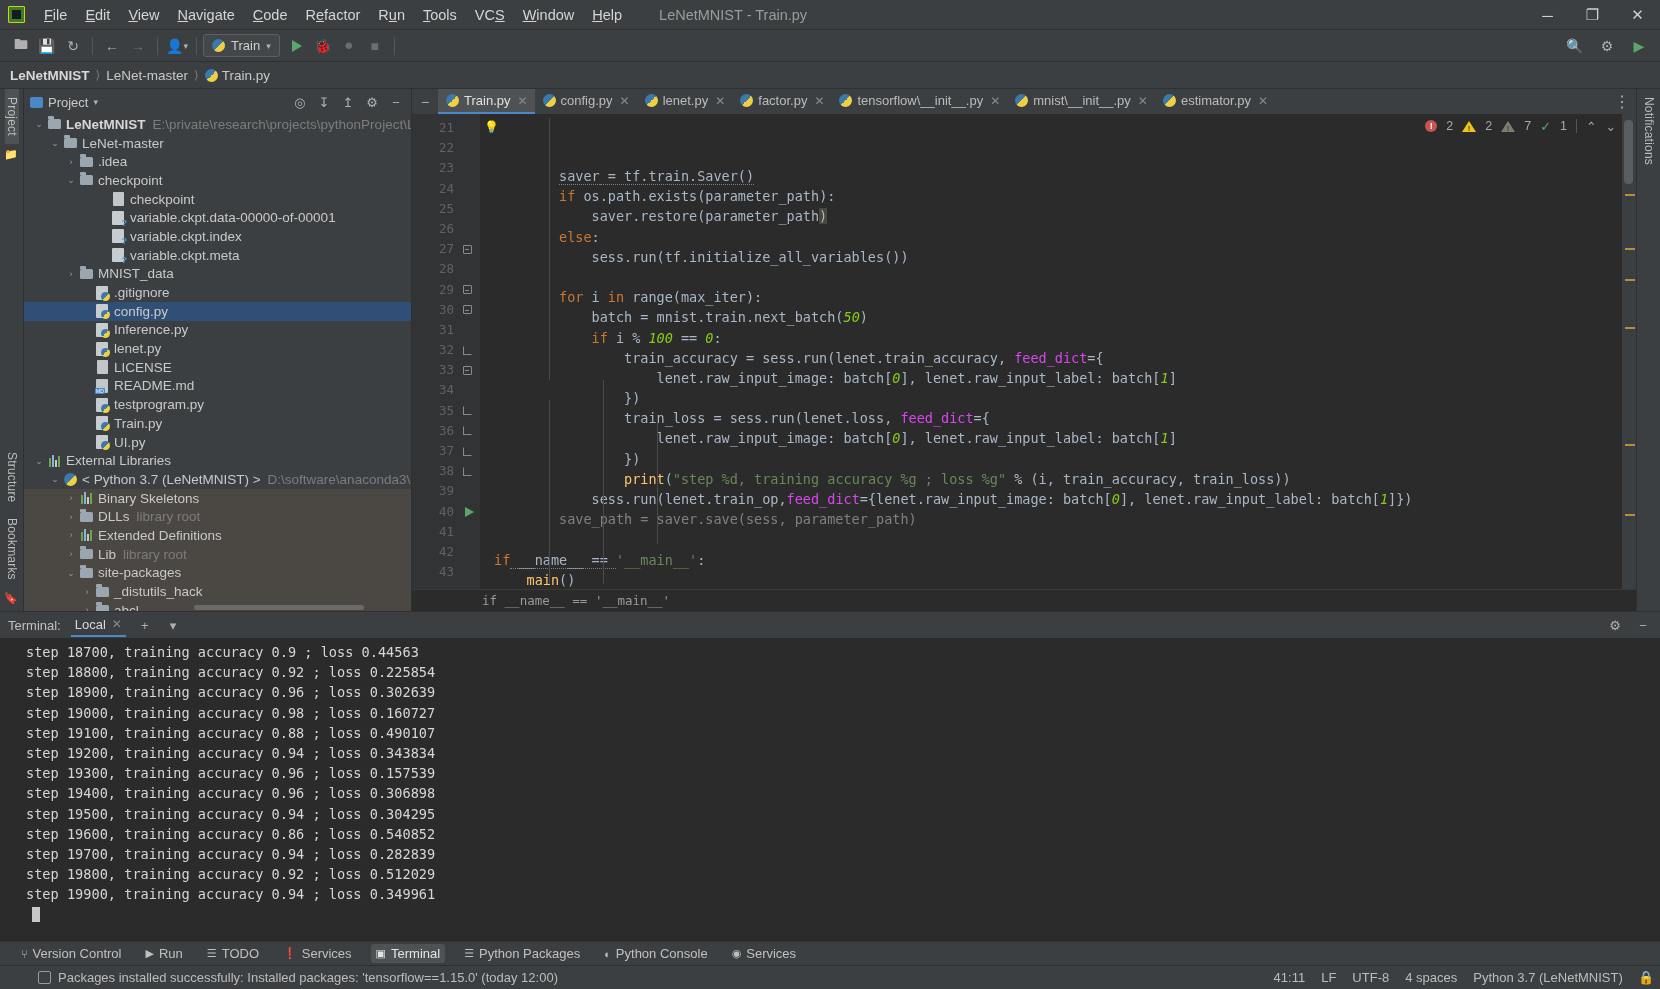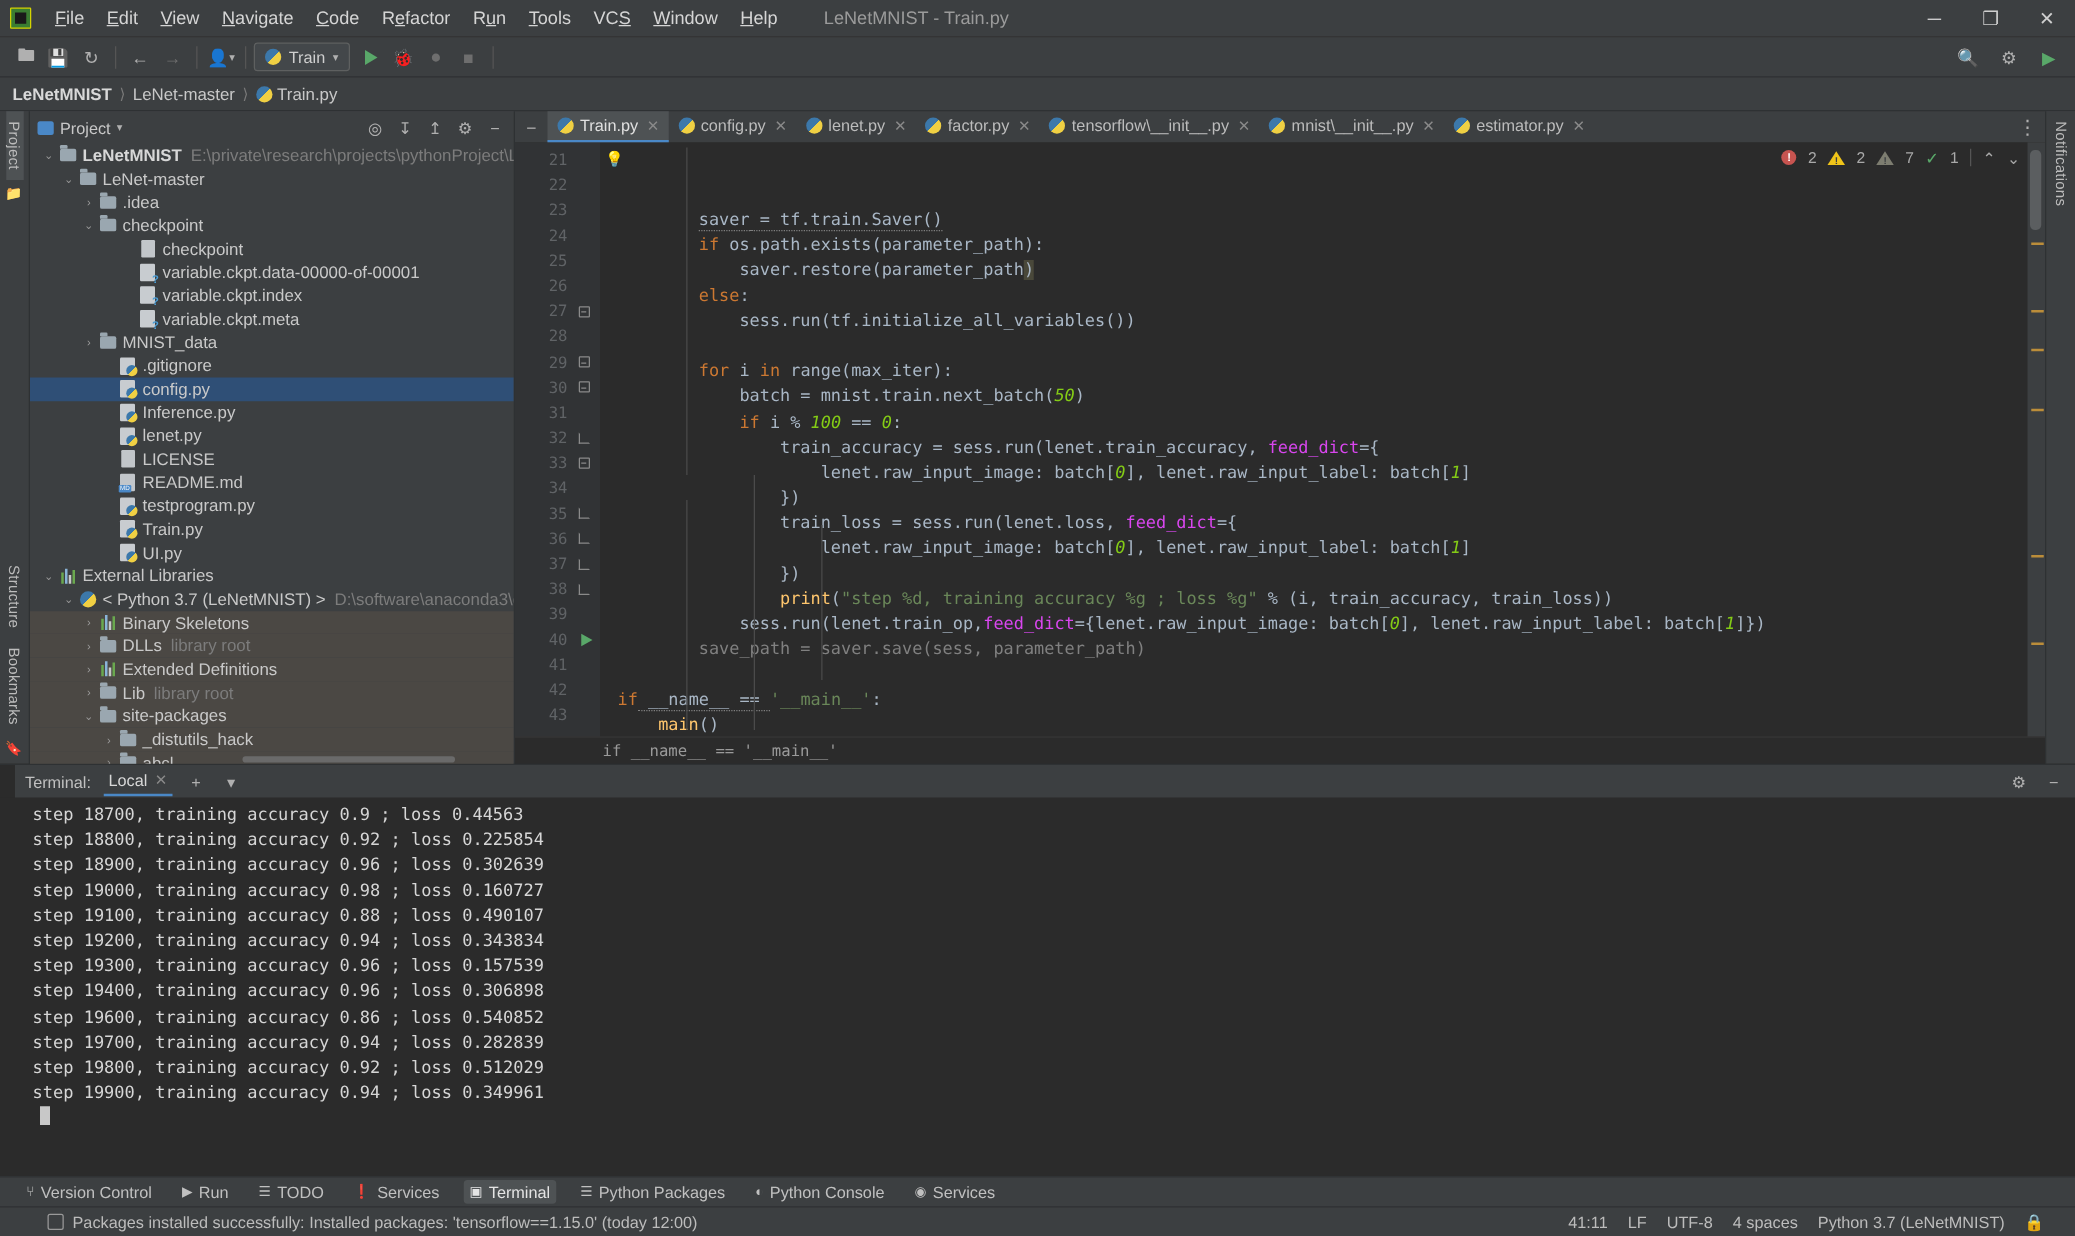--- a/index.html
+++ b/index.html
@@ -233,21 +233,21 @@
            display:flex; flex-direction:column; align-items:center; }
   .rrail .rail-label { writing-mode: vertical-rl; }
 
   
   .terminal-panel {
     height: 330px; flex: 0 0 330px; display: flex; flex-direction: column; background:#2b2b2b;
     border-top: 1px solid #2e3133;
   }
   .term-head {
     height: 26px; flex:0 0 26px; background:#3c3f41; display:flex; align-items:center; gap: 10px;
-    padding: 0 8px; font-size: 13px; color:#c0c0c0; position:relative;margin-left:12px;
+    padding: 0 8px; font-size: 13px; color:#c0c0c0; position:relative;
   }
   .term-tab { display:flex; align-items:center; gap:6px; padding: 3px 4px; border-bottom:2px solid #4a88c7; color:#d8d8d8; }
   .term-tab .x { color:#8a8a8a; font-size:12px; }
   .term-head .spacer { flex:1 1 auto; }
   .term-out {
     flex: 1 1 auto; background:#2b2b2b; font-family:"DejaVu Sans Mono", monospace;
     font-size: 13.6px; line-height: 20.2px; color:#d6d6d6; padding: 4px 0 0 26px; overflow:hidden;
   }
   .term-line { white-space: pre; }
   .term-cursor { display:inline-block; width:8px; height:15px; background:#c8c8c8; vertical-align:-2px; margin-left:6px; }
@@ -258,21 +258,21 @@
     gap: 14px; padding: 0 16px; font-size: 13px; color:#c0c0c0; border-top:1px solid #2e3133;
   }
   .tw-item { display:flex; align-items:center; gap:5px; padding: 2px 5px; border-radius:3px; }
   .tw-item.active { background:#4e5254; color:#e4e4e4; }
 
   .statusbar {
     height: 24px; flex: 0 0 24px; background:#3c3f41; display:flex; align-items:center;
     padding: 0 10px; font-size: 13px; color:#bcbcbc; border-top:1px solid #2e3133; position:relative;
   }
   .sb-left { display:flex; align-items:center; gap:7px;padding-left:28px; }
-  .sb-right { position:absolute; right: 24px; display:flex; align-items:flex-start; gap: 16px; }
+  .sb-right { position:absolute; right: 5px; display:flex; align-items:flex-start; gap: 16px; }
   .sb-ico { width:13px; height:13px; border:1px solid #9a9a9a; border-radius:2px; display:inline-block; }
   .lock-ico { font-size:13px; color:#b9b9b9; }
 </style>
 </head>
 <body>
 
 <div class="app">
 
   <div class="titlebar">
     <div class="app-logo"></div>
@@ -747,20 +747,21 @@
     </div>
     <div class="term-out" id="termout">
         <div class="term-line">step 18700, training accuracy 0.9 ; loss 0.44563</div>
         <div class="term-line">step 18800, training accuracy 0.92 ; loss 0.225854</div>
         <div class="term-line">step 18900, training accuracy 0.96 ; loss 0.302639</div>
         <div class="term-line">step 19000, training accuracy 0.98 ; loss 0.160727</div>
         <div class="term-line">step 19100, training accuracy 0.88 ; loss 0.490107</div>
         <div class="term-line">step 19200, training accuracy 0.94 ; loss 0.343834</div>
         <div class="term-line">step 19300, training accuracy 0.96 ; loss 0.157539</div>
         <div class="term-line">step 19400, training accuracy 0.96 ; loss 0.306898</div>
+        <div class="term-line">step 19500, training accuracy 0.94 ; loss 0.304295</div>
         <div class="term-line">step 19600, training accuracy 0.86 ; loss 0.540852</div>
         <div class="term-line">step 19700, training accuracy 0.94 ; loss 0.282839</div>
         <div class="term-line">step 19800, training accuracy 0.92 ; loss 0.512029</div>
         <div class="term-line">step 19900, training accuracy 0.94 ; loss 0.349961</div>
         <div class="term-line"><span class="term-cursor"></span></div>
       </div>
   </div>
 
   <div class="toolwin-bar" id="toolwin">
       <div class="tw-item">

